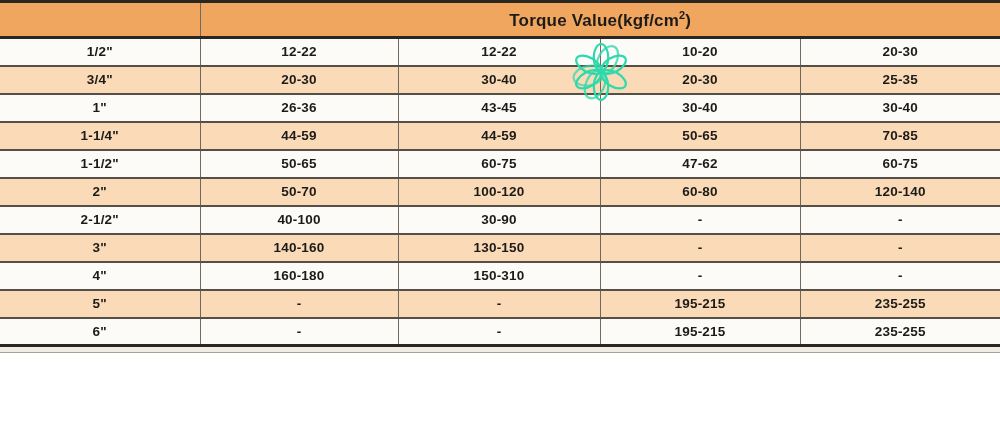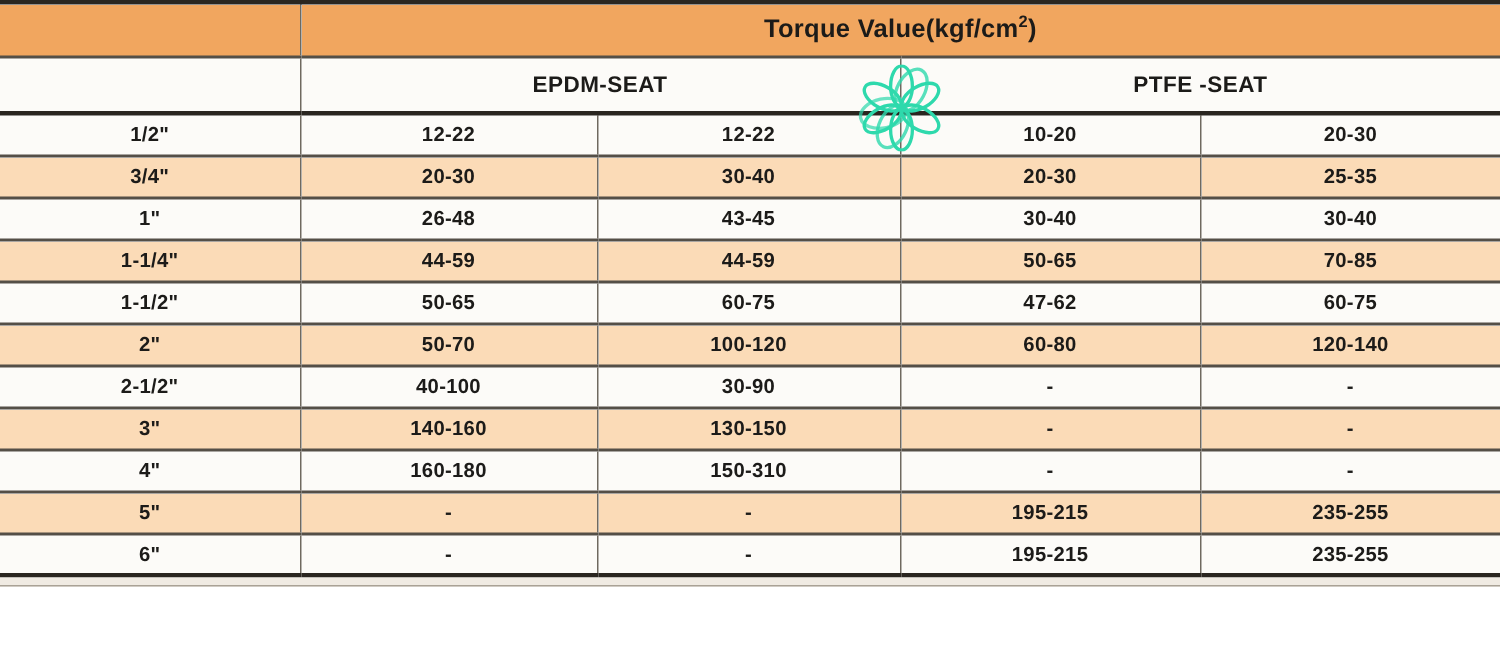--- a/index.html
+++ b/index.html
@@ -84,46 +84,41 @@
       <col style="width:200px">
       <col style="width:200px">
     </colgroup>
 
     <tbody>
         <tr class="r-title">
       <td class="bg-orange"></td>
       <td class="bg-orange title-cell" colspan="4"><span>Torque Value(kgf/cm</span><sup>2</sup><span>)</span></td>
     </tr>
 
-    <tr class="r-seat">
-      <td class="bg-white"></td>
-      <td class="bg-white" colspan="2">EPDM-SEAT</td>
-      <td class="bg-white" colspan="2">PTFE -SEAT</td>
-    </tr>
 
 
     </tbody>
       <tbody>
         <tr class="data">
           <td class="bg-white">1/2"</td>
           <td class="bg-white">12-22</td>
           <td class="bg-white">12-22</td>
           <td class="bg-white">10-20</td>
           <td class="bg-white">20-30</td>
         </tr>
         <tr class="data">
           <td class="bg-light">3/4"</td>
           <td class="bg-light">20-30</td>
           <td class="bg-light">30-40</td>
           <td class="bg-light">20-30</td>
           <td class="bg-light">25-35</td>
         </tr>
         <tr class="data">
           <td class="bg-white">1"</td>
-          <td class="bg-white">26-48</td>
+          <td class="bg-white">26-36</td>
           <td class="bg-white">43-45</td>
           <td class="bg-white">30-40</td>
           <td class="bg-white">30-40</td>
         </tr>
         <tr class="data">
           <td class="bg-light">1-1/4"</td>
           <td class="bg-light">44-59</td>
           <td class="bg-light">44-59</td>
           <td class="bg-light">50-65</td>
           <td class="bg-light">70-85</td>

